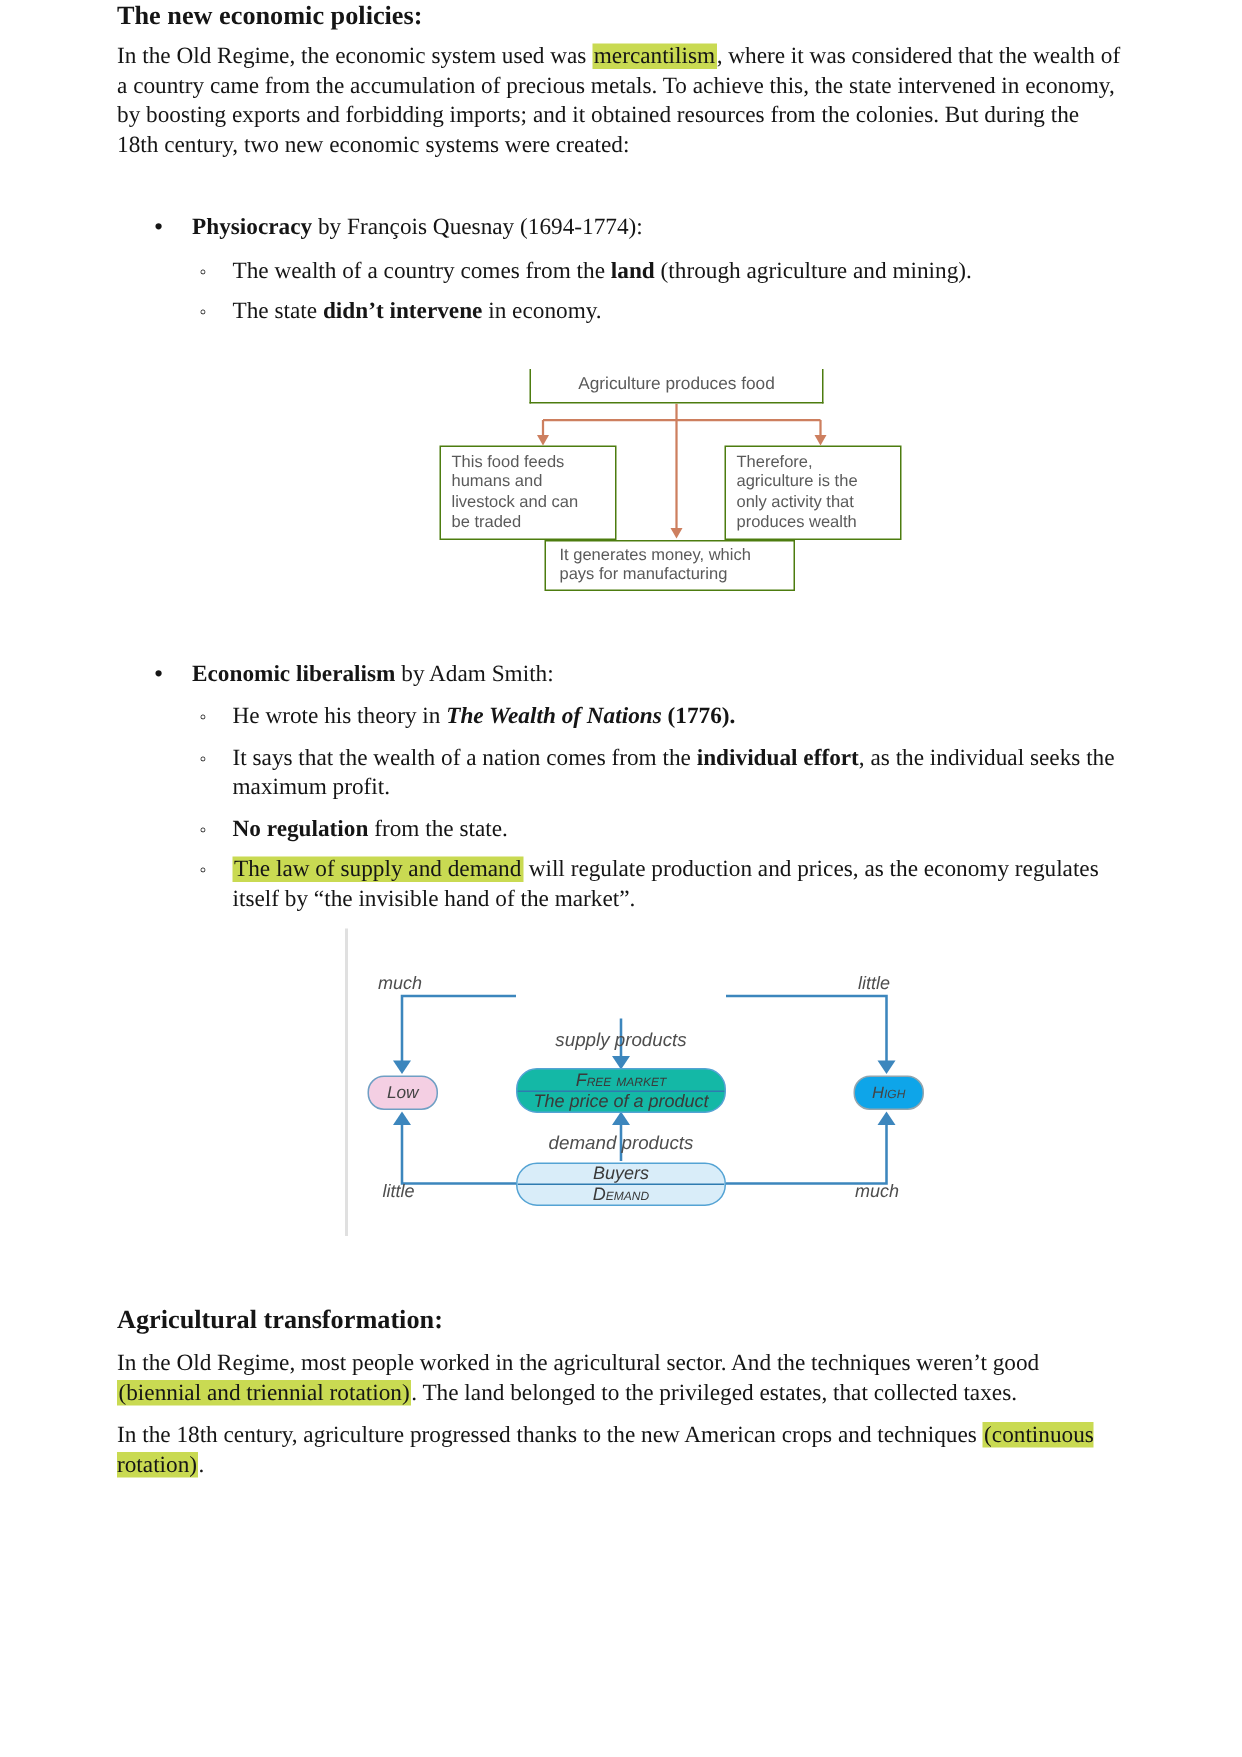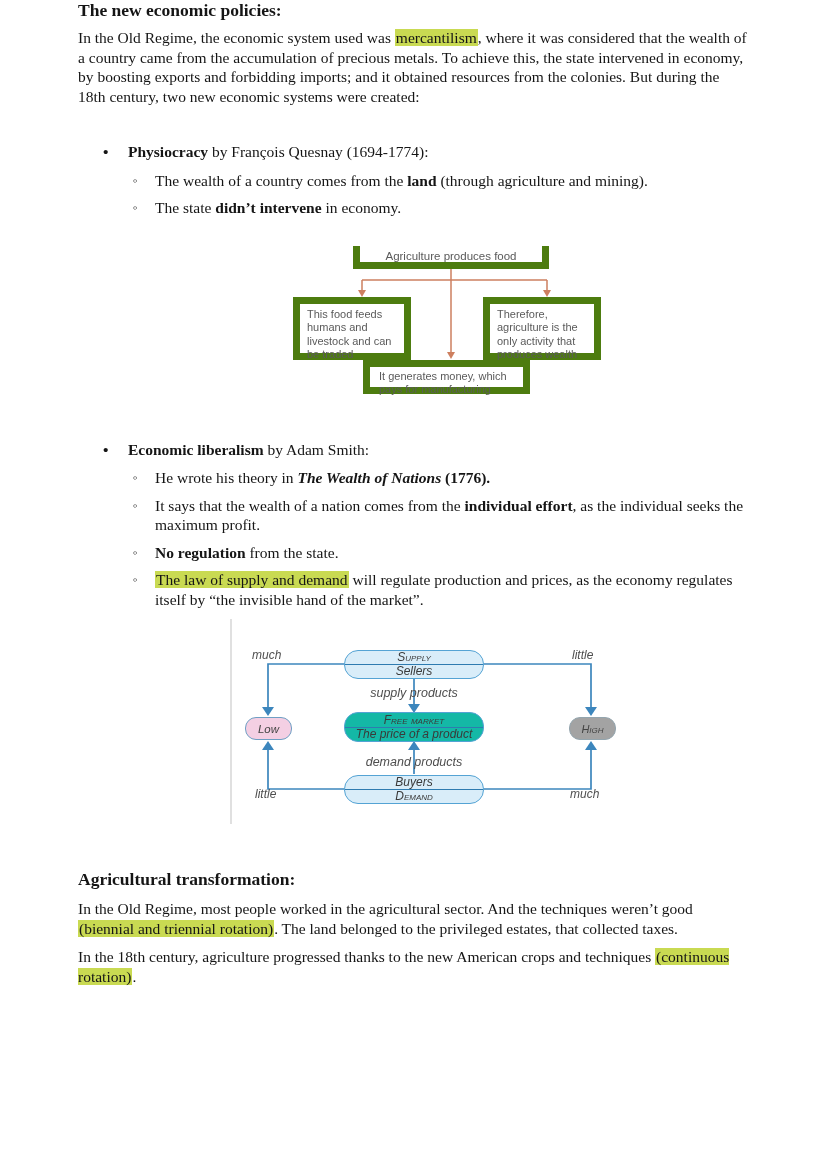--- a/index.html
+++ b/index.html
@@ -40,21 +40,21 @@
   ul.l1 > li::before{content:"\2022";position:absolute;left:25px;font-weight:bold;}
   ul.l2{list-style:none;margin:9px 0 0 0;padding:0;}
   ul.l2 > li{position:relative;padding-left:27px;margin-bottom:8px;}
   ul.l2 > li::before{content:"\25E6";position:absolute;left:5px;top:0;font-size:13px;}
   
   .diagram1{
     position:relative;width:828px;height:150px;margin-top:28px;
     font-family:"Liberation Sans", sans-serif;color:#5a5a5a;margin-left:40px;
   }
   .diagram1 svg{position:absolute;left:0;top:0;}
-  .d1box{position:absolute;border:7px solid #4d7c0f;background:#fff;box-sizing:border-box;}
+  .d1box{position:absolute;border:1px solid #4d7c0f;background:#fff;box-sizing:border-box;}
   .d1-top{left:313px;top:0;width:196px;height:23px;border-top:none;
     text-align:center;font-size:11.5px;line-height:21px;}
   .d1-left{left:253px;top:51px;width:118px;height:63px;padding:4px 0 0 7px;font-size:11px;line-height:13.5px;}
   .d1-right{left:443px;top:51px;width:118px;height:63px;padding:4px 0 0 7px;font-size:11px;line-height:13.5px;}
   .d1-bottom{left:323px;top:114px;width:167px;height:34px;padding:3px 0 0 9px;font-size:11px;line-height:13.5px;}
   
   .diagram2{
     position:relative;width:828px;height:210px;margin-top:2px;
     font-family:"Liberation Sans", sans-serif;color:#555;font-style:italic;
   }
@@ -69,21 +69,21 @@
     text-align:center;color:#3a3a3a;
   }
   .pill .row1{font-size:12px;line-height:13px;}
   .pill .row2{font-size:12px;line-height:13px;border-top:1.5px solid #2e7bb0;}
   .sc{font-variant:small-caps;font-size:11px;}
   .p-supply{left:344px;top:33px;width:140px;height:29px;}
   .p-market{left:344px;top:95px;width:140px;height:30px;background:#14b8a6;}
   .p-buyers{left:344px;top:158px;width:140px;height:29px;}
   .p-low{left:245px;top:100px;width:47px;height:23px;border-radius:11px;background:#f4cfe3;border-color:#6f9fc4;
     display:flex;align-items:center;justify-content:center;font-size:11.5px;color:#444;}
-  .p-high{left:569px;top:100px;width:47px;height:23px;border-radius:11px;background:#a3a3a3;border-color:#93a5ae;
+  .p-high{left:569px;top:100px;width:47px;height:23px;border-radius:11px;background:#0ea5e9;border-color:#93a5ae;
     display:flex;align-items:center;justify-content:center;font-size:11px;color:#444;font-variant:small-caps;}
   .d2arrowlabel{position:absolute;width:200px;text-align:center;font-size:12.5px;color:#4e4e4e;}
 </style>
 </head>
 <body>
 
 <div class="page">
 
 
   <h2 class="sect sect1">The new economic policies:</h2>
@@ -165,24 +165,20 @@
         <polygon points="262,133 274,133 268,124"></polygon>
         <polygon points="585,133 597,133 591,124"></polygon>
       </g>
     </svg>
 
     <span class="d2label" style="left:252px;top:31px;">much</span>
     <span class="d2label" style="left:572px;top:31px;">little</span>
     <span class="d2label" style="left:255px;top:170px;">little</span>
     <span class="d2label" style="left:570px;top:170px;">much</span>
 
-    <div class="pill p-supply">
-      <div class="row1 sc">Supply</div>
-      <div class="row2">Sellers</div>
-    </div>
 
     <div class="d2arrowlabel" style="left:314px;top:69px;">supply products</div>
 
     <div class="pill p-market">
       <div class="row1 sc">Free market</div>
       <div class="row2">The price of a product</div>
     </div>
 
     <div class="pill p-low">Low</div>
     <div class="pill p-high">High</div>

